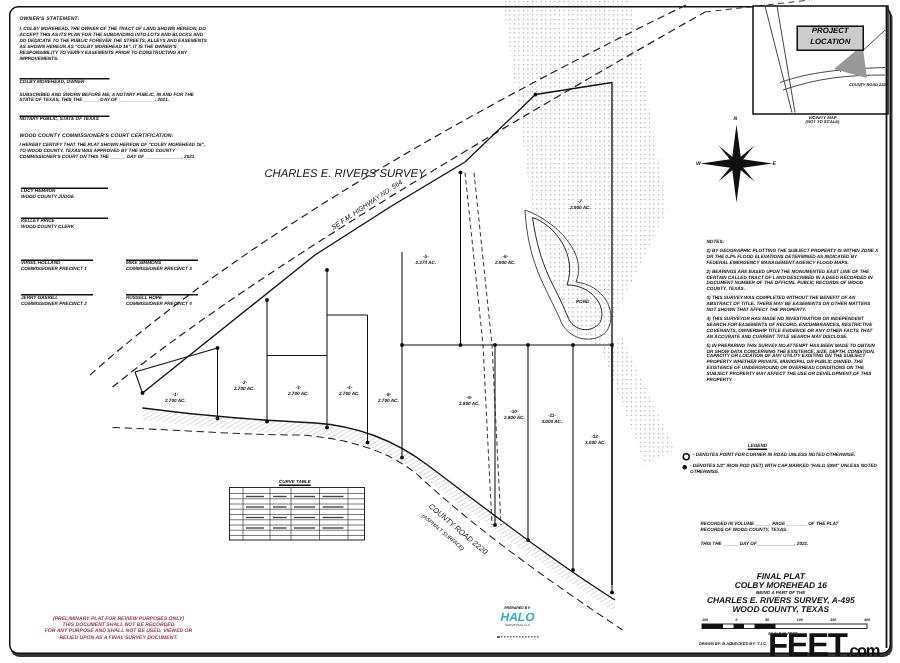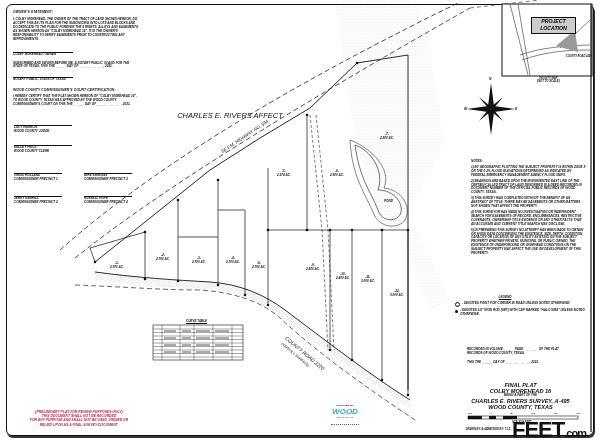--- a/index.html
+++ b/index.html
@@ -194,21 +194,21 @@
 
   <g>
     <rect x="468" y="416" width="110" height="3" fill="#fff" stroke="#111" stroke-width="0.6"></rect>
     <rect x="468" y="416" width="14" height="3" fill="#111"></rect>
     <rect x="489" y="416" width="7" height="3" fill="#111"></rect>
     <rect x="503" y="416" width="14" height="3" fill="#111"></rect>
   </g>
 </svg>
 
 <div class="abs title-i" style="left:165px;top:111px;width:130px;font-size:7.5px;font-weight:normal;line-height:9px;">
-  <div>CHARLES E. RIVERS AFFECT</div>
+  <div>CHARLES E. RIVERS SURVEY</div>
 </div>
 <div class="abs title-i" style="left:220px;top:150px;font-size:4.5px;transform:rotate(-34deg);transform-origin:left top;white-space:nowrap;font-weight:normal;">SE F.M. HIGHWAY NO. 564</div>
 <div class="abs title-i" style="left:288px;top:335px;font-size:5px;transform:rotate(40deg);transform-origin:left top;white-space:nowrap;font-weight:normal;">COUNTY ROAD 2220</div>
 <div class="abs title-i" style="left:283px;top:342px;font-size:3.5px;transform:rotate(40deg);transform-origin:left top;white-space:nowrap;font-weight:normal;">(ASPHALT SURFACE)</div>
 
 <div class="abs tinyp" style="left:110px;top:262px;text-align:center;">
     <div>-1-</div>
     <div>2.700 AC.</div>
   </div>
 <div class="abs tinyp" style="left:156px;top:254px;text-align:center;">
@@ -320,20 +320,20 @@
 
 <div class="abs red" style="left:14px;top:410px;width:130px;text-align:center;font-size:3.4px;line-height:4.2px;font-style:italic;font-weight:bold;">
   <div>(PRELIMINARY PLAT FOR REVIEW PURPOSES ONLY)</div>
   <div>THIS DOCUMENT SHALL NOT BE RECORDED</div>
   <div>FOR ANY PURPOSE AND SHALL NOT BE USED, VIEWED OR</div>
   <div>RELIED UPON AS A FINAL SURVEY DOCUMENT.</div>
 </div>
 
 <div class="abs" style="left:331px;top:404px;width:28px;text-align:center;">
   <div class="tinyp" style="font-size:2.4px;">PREPARED BY:</div>
-  <div style="font-size:8px;font-weight:bold;font-style:italic;color:#2ab0c8;line-height:8px;">WOOD</div>
+  <div style="font-size:8px;font-weight:bold;font-style:italic;color:#2ab0c8;line-height:8px;">HALO</div>
   <div style="font-size:2px;color:#333;">SURVEYING, LLC</div>
   <div style="height:6px;border-bottom:0.5px dotted #666;"></div>
 </div>
 
 <div class="abs" style="left:512px;top:419px;font-size:22px;font-weight:bold;color:#111;line-height:22px;letter-spacing:-1px;">
   <span>FEET</span><span style="font-size:11px;">.com</span>
 </div>
 
 </body></html>

